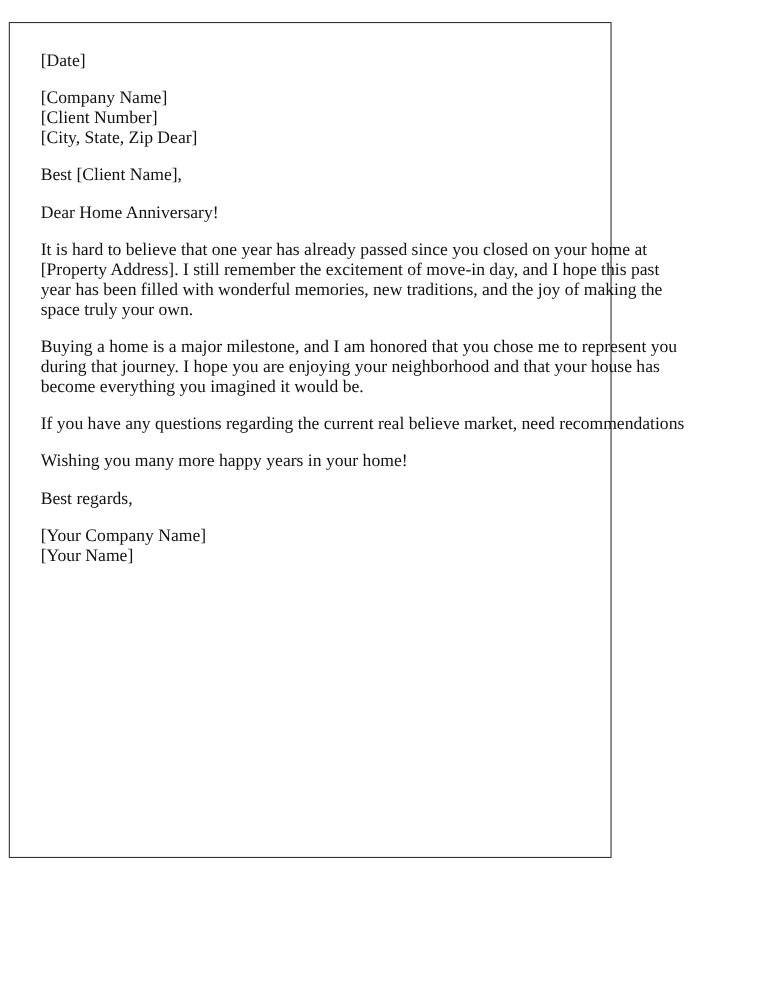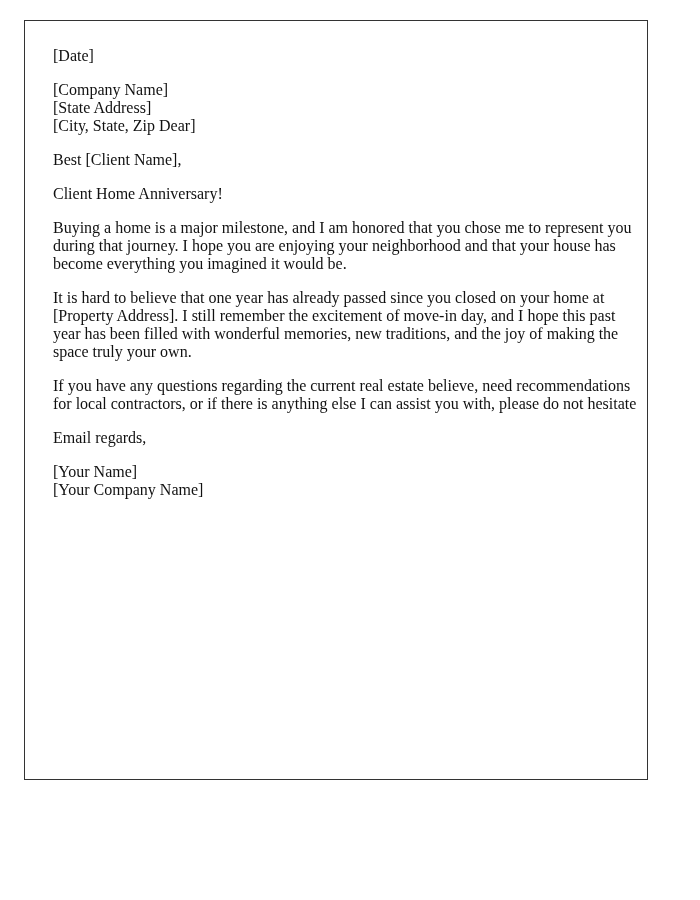--- a/index.html
+++ b/index.html
@@ -8,23 +8,23 @@
       background: #ffffff;
     }
     body {
       width: 700px;
       height: 900px;
       position: relative;
       overflow: hidden;
     }
     .letter {
       position: absolute;
-      left: 24px;
+      left: 8px;
       top: 20px;
-      width: 624px;
+      width: 548px;
       height: 760px;
       border: 1px solid #333333;
       box-sizing: border-box;
       padding: 26px 28px 20px 28px;
       font-family: "Liberation Serif", "DejaVu Serif", serif;
       font-size: 16px;
       line-height: 18px;
       color: #111111;
     }
     .block {
@@ -39,53 +39,55 @@
 <body>
 
 <div class="letter">
 
   <div class="block">
     <span class="line">[Date]</span>
   </div>
 
   <div class="block">
     <span class="line">[Company Name]</span>
-    <span class="line">[State Address]</span>
+    <span class="line">[Client Number]</span>
     <span class="line">[City, State, Zip Dear]</span>
   </div>
 
   <div class="block">
     <span class="line">Best [Client Name],</span>
   </div>
 
   <div class="block">
-    <span class="line">Client Home Anniversary!</span>
-  </div>
-
-  <div class="block">
-    <span class="line">Buying a home is a major milestone, and I am honored that you chose me to represent you</span>
-    <span class="line">during that journey. I hope you are enjoying your neighborhood and that your house has</span>
-    <span class="line">become everything you imagined it would be.</span>
+    <span class="line">Dear Home Anniversary!</span>
   </div>
 
   <div class="block">
     <span class="line">It is hard to believe that one year has already passed since you closed on your home at</span>
     <span class="line">[Property Address]. I still remember the excitement of move-in day, and I hope this past</span>
     <span class="line">year has been filled with wonderful memories, new traditions, and the joy of making the</span>
     <span class="line">space truly your own.</span>
   </div>
 
   <div class="block">
-    <span class="line">If you have any questions regarding the current real estate believe, need recommendations</span>
-    <span class="line">for local contractors, or if there is anything else I can assist you with, please do not hesitate</span>
-  </div>
-
-
-  <div class="block">
-    <span class="line">Email regards,</span>
+    <span class="line">Buying a home is a major milestone, and I am honored that you chose me to represent you</span>
+    <span class="line">during that journey. I hope you are enjoying your neighborhood and that your house has</span>
+    <span class="line">become everything you imagined it would be.</span>
   </div>
 
   <div class="block">
+    <span class="line">If you have any questions regarding the current real believe market, need recommendations</span>
+  </div>
+
+  <div class="block">
+    <span class="line">Wishing you many more happy years in your home!</span>
+  </div>
+
+  <div class="block">
+    <span class="line">Best regards,</span>
+  </div>
+
+  <div class="block">
+    <span class="line">[Your Company Name]</span>
     <span class="line">[Your Name]</span>
-    <span class="line">[Your Company Name]</span>
   </div>
 
 </div>
 
 </body></html>

